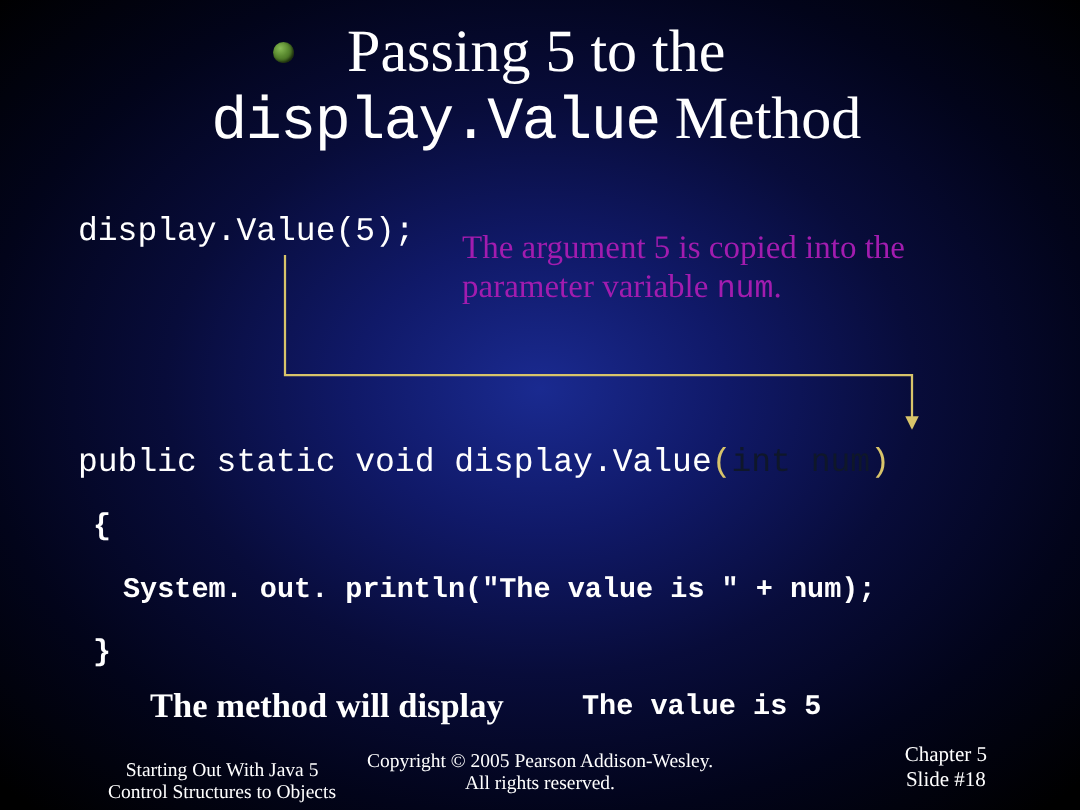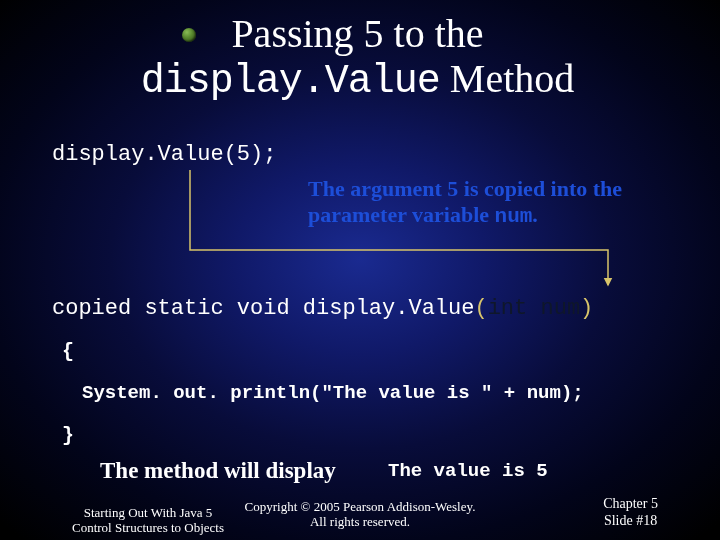--- a/index.html
+++ b/index.html
@@ -28,25 +28,24 @@
   .title .mono { font-family: "Courier New", Courier, monospace; letter-spacing: -1px; }
   .call {
     position: absolute;
     top: 142px; left: 52px;
     font-family: "Courier New", Courier, monospace;
     font-size: 22px;
     color: #ffffff;
   }
   .caption {
     position: absolute;
-    top: 176px; left: 308px;
+    top: 152px; left: 308px;
     font-size: 22px;
     line-height: 1.18;
-    color: #1d4ed8;
-    font-weight: bold;
+    color: #a21caf;
   }
   .caption .mono { font-family: "Courier New", Courier, monospace; font-size: 21px; }
   .connector {
     position: absolute;
     pointer-events: none;
   }
   .signature {
     position: absolute;
     top: 296px; left: 52px;
     font-family: "Courier New", Courier, monospace;
@@ -128,21 +127,21 @@
 <svg class="connector" width="720" height="540" style="top:0;left:0;">
   <defs>
     <marker id="arrowhead" markerWidth="8" markerHeight="8" refX="5" refY="3" orient="auto">
       <path d="M0,0 L6,3 L0,6 Z" fill="#d8c46a"></path>
     </marker>
   </defs>
   <path d="M 190 170 L 190 250 L 608 250 L 608 285" stroke="#d8c46a" stroke-width="1.5" fill="none" marker-end="url(#arrowhead)"></path>
 </svg>
 
 <div class="signature">
-  <span>copied static void display.Value</span><span style="color:#d8c46a">(</span><span style="color:#0f172a">int num</span><span style="color:#d8c46a">)</span>
+  <span>public static void display.Value</span><span style="color:#d8c46a">(</span><span style="color:#0f172a">int num</span><span style="color:#d8c46a">)</span>
 </div>
 
 <div class="brace-open">{</div>
 <div class="body-line">System. out. println("The value is " + num);</div>
 <div class="brace-close">}</div>
 
 <div class="method-will">The method will display</div>
 <div class="value-out">The value is 5</div>
 
 <div class="footer-left">

